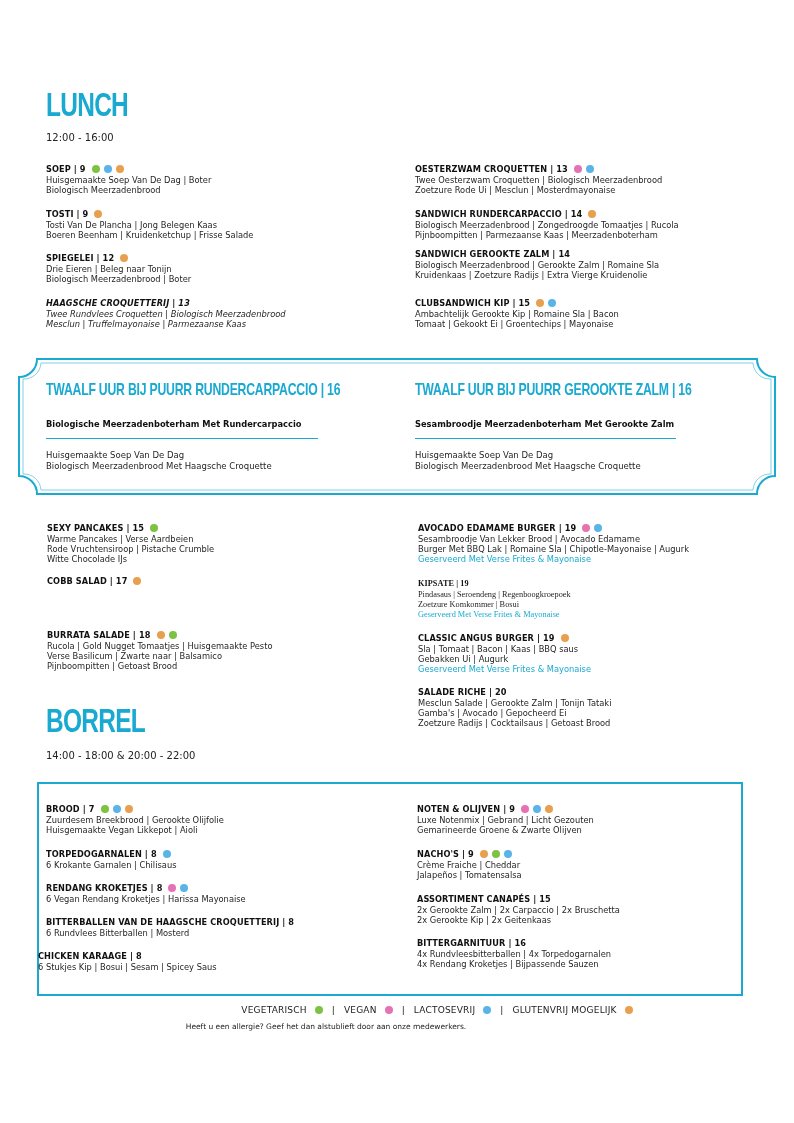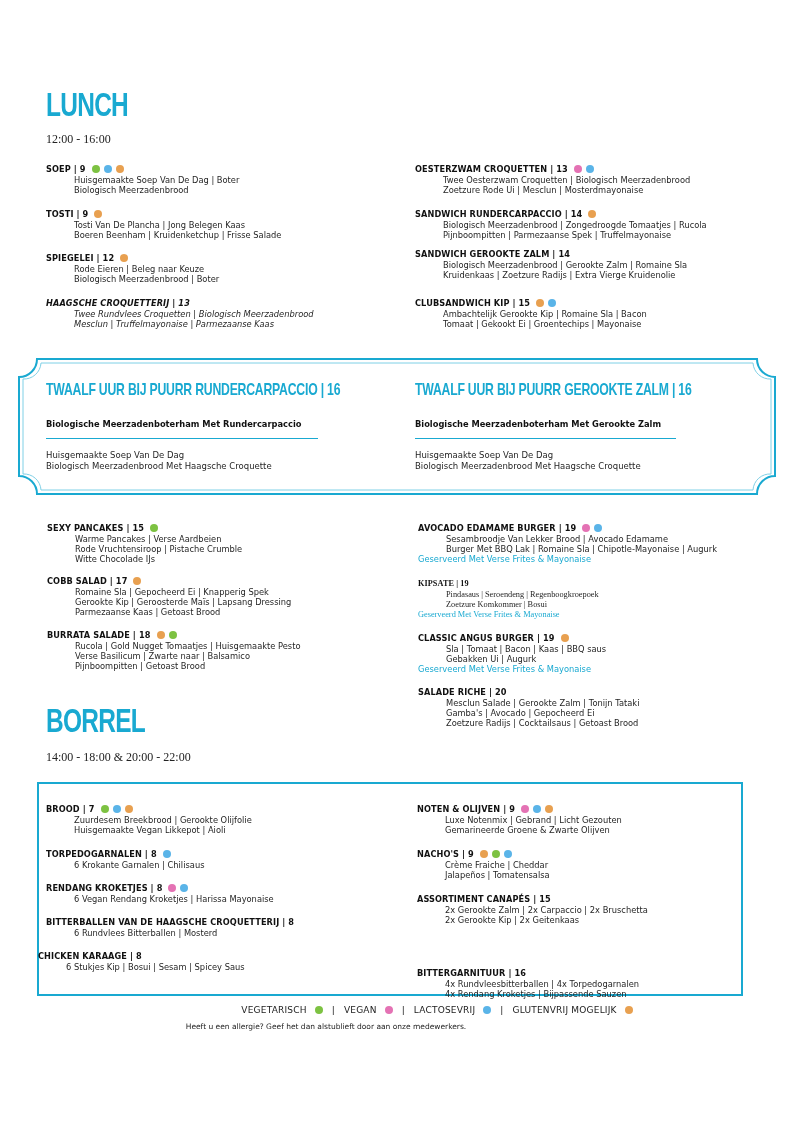--- a/index.html
+++ b/index.html
@@ -4,29 +4,29 @@
 <style>
   * { box-sizing: border-box; margin: 0; padding: 0; }
   html, body { width: 794px; height: 1123px; background: #ffffff; }
   body { position: relative; font-family: "DejaVu Sans", sans-serif; color: #1a1a1a; overflow: hidden; }
   .abs { position: absolute; }
   .section-title {
     font-family: "Liberation Sans", sans-serif; font-weight: bold; color: #19A9D1;
     font-size: 34px; letter-spacing: -1px; transform: scaleX(0.72); transform-origin: left top;
     line-height: 36px;
   }
-  .hours { font-size: 12px; color: #222; font-family: Liberation Serif, serif; }
+  .hours { font-size: 10px; color: #222; }
   .item { position: absolute; }
   .item-head { display: flex; align-items: center; height: 11px; }
   .item-name { font-size: 8.2px; font-weight: bold; color: #111; letter-spacing: 0.1px; white-space: nowrap; }
   .dots { display: inline-flex; margin-left: 6px; gap: 4px; }
   .dot { width: 8px; height: 8px; border-radius: 50%; display: inline-block; }
   .item-desc { font-size: 8.3px; line-height: 10px; color: #1f1f1f; margin-top: 1px; white-space: nowrap; }
   .item-desc .note { color: #19A9D1; display: block; }
-  .item-desc span.line { display: block; margin-left: 28px; }
+  .item-desc span.line { display: block; }
 
   .frame { position: absolute; left: 17px; top: 357px; width: 760px; height: 139px; }
   .frame svg { position: absolute; left: 0; top: 0; }
   .special-title {
     font-family: "Liberation Sans", sans-serif; font-weight: bold; color: #19A9D1;
     font-size: 17px; white-space: nowrap; transform: scaleX(0.72); transform-origin: left top; letter-spacing: -0.3px;
   }
   .special-sub { font-size: 8.3px; font-weight: bold; color: #111; white-space: nowrap; text-align: right; }
   .special-rule { height: 1px; background: #19A9D1; }
   .special-desc { font-size: 8.5px; line-height: 10.5px; color: #1f1f1f; white-space: nowrap; }
@@ -74,21 +74,21 @@
       </div>
     </div>
     <div class="item" style="left: 46px; top: 252px;">
       <div class="item-head">
         <span class="item-name">SPIEGELEI | 12</span>
         <span class="dots">
           <span class="dot" style="background: rgb(232, 160, 80);"></span>
         </span>
       </div>
       <div class="item-desc">
-        <span class="line">Rode Eieren | Beleg naar Keuze</span>
+        <span class="line">Drie Eieren | Beleg naar Tonijn</span>
         <span class="line">Biologisch Meerzadenbrood | Boter</span>
       </div>
     </div>
     <div class="item" style="left: 46px; top: 297px; font-style: italic;">
       <div class="item-head">
         <span class="item-name">HAAGSCHE CROQUETTERIJ | 13</span>
       </div>
       <div class="item-desc">
         <span class="line">Twee Rundvlees Croquetten | Biologisch Meerzadenbrood</span>
         <span class="line">Mesclun | Truffelmayonaise | Parmezaanse Kaas</span>
@@ -111,21 +111,21 @@
     </div>
     <div class="item" style="left: 415px; top: 208px;">
       <div class="item-head">
         <span class="item-name">SANDWICH RUNDERCARPACCIO | 14</span>
         <span class="dots">
           <span class="dot" style="background: rgb(232, 160, 80);"></span>
         </span>
       </div>
       <div class="item-desc">
         <span class="line">Biologisch Meerzadenbrood | Zongedroogde Tomaatjes | Rucola</span>
-        <span class="line">Pijnboompitten | Parmezaanse Spek | Truffelmayonaise</span>
+        <span class="line">Pijnboompitten | Parmezaanse Kaas | Meerzadenboterham</span>
       </div>
     </div>
     <div class="item" style="left: 415px; top: 248px;">
       <div class="item-head">
         <span class="item-name">SANDWICH GEROOKTE ZALM | 14</span>
       </div>
       <div class="item-desc">
         <span class="line">Biologisch Meerzadenbrood | Gerookte Zalm | Romaine Sla</span>
         <span class="line">Kruidenkaas | Zoetzure Radijs | Extra Vierge Kruidenolie</span>
       </div>
@@ -154,21 +154,21 @@
 
 <div class="abs special-title" style="left:46px; top:380px;">TWAALF UUR BIJ PUURR RUNDERCARPACCIO | 16</div>
 <div class="abs special-sub" style="left:46px; top:419px;">Biologische Meerzadenboterham Met Rundercarpaccio</div>
 <div class="abs special-rule" style="left:46px; top:438px; width:272px;"></div>
 <div class="abs special-desc" style="left:46px; top:450px;">
   <span>Huisgemaakte Soep Van De Dag</span>
   <span>Biologisch Meerzadenbrood Met Haagsche Croquette</span>
 </div>
 
 <div class="abs special-title" style="left:415px; top:380px;">TWAALF UUR BIJ PUURR GEROOKTE ZALM | 16</div>
-<div class="abs special-sub" style="left:415px; top:419px;">Biologische Meerzadenboterham Met Gerookte Zalm</div>
+<div class="abs special-sub" style="left:415px; top:419px;">Sesambroodje Meerzadenboterham Met Gerookte Zalm</div>
 <div class="abs special-rule" style="left:415px; top:438px; width:261px;"></div>
 <div class="abs special-desc" style="left:415px; top:450px;">
   <span>Huisgemaakte Soep Van De Dag</span>
   <span>Biologisch Meerzadenbrood Met Haagsche Croquette</span>
 </div>
 
 <div id="mains-left">
     <div class="item" style="left: 47px; top: 522px;">
       <div class="item-head">
         <span class="item-name">SEXY PANCAKES | 15</span>
@@ -182,25 +182,20 @@
         <span class="line">Witte Chocolade IJs</span>
       </div>
     </div>
     <div class="item" style="left: 47px; top: 575px;">
       <div class="item-head">
         <span class="item-name">COBB SALAD | 17</span>
         <span class="dots">
           <span class="dot" style="background: rgb(232, 160, 80);"></span>
         </span>
       </div>
-      <div class="item-desc">
-        <span class="line">Romaine Sla | Gepocheerd Ei | Knapperig Spek</span>
-        <span class="line">Gerookte Kip | Geroosterde Maïs | Lapsang Dressing</span>
-        <span class="line">Parmezaanse Kaas | Getoast Brood</span>
-      </div>
     </div>
     <div class="item" style="left: 47px; top: 629px;">
       <div class="item-head">
         <span class="item-name">BURRATA SALADE | 18</span>
         <span class="dots">
           <span class="dot" style="background: rgb(232, 160, 80);"></span>
           <span class="dot" style="background: rgb(125, 194, 66);"></span>
         </span>
       </div>
       <div class="item-desc">
@@ -350,21 +345,21 @@
     </div>
     <div class="item" style="left: 417px; top: 893px;">
       <div class="item-head">
         <span class="item-name">ASSORTIMENT CANAPÉS | 15</span>
       </div>
       <div class="item-desc">
         <span class="line">2x Gerookte Zalm | 2x Carpaccio | 2x Bruschetta</span>
         <span class="line">2x Gerookte Kip | 2x Geitenkaas</span>
       </div>
     </div>
-    <div class="item" style="left: 417px; top: 967px;">
+    <div class="item" style="left: 417px; top: 937px;">
       <div class="item-head">
         <span class="item-name">BITTERGARNITUUR | 16</span>
       </div>
       <div class="item-desc">
         <span class="line">4x Rundvleesbitterballen | 4x Torpedogarnalen</span>
         <span class="line">4x Rendang Kroketjes | Bijpassende Sauzen</span>
       </div>
     </div>
   </div>
 

